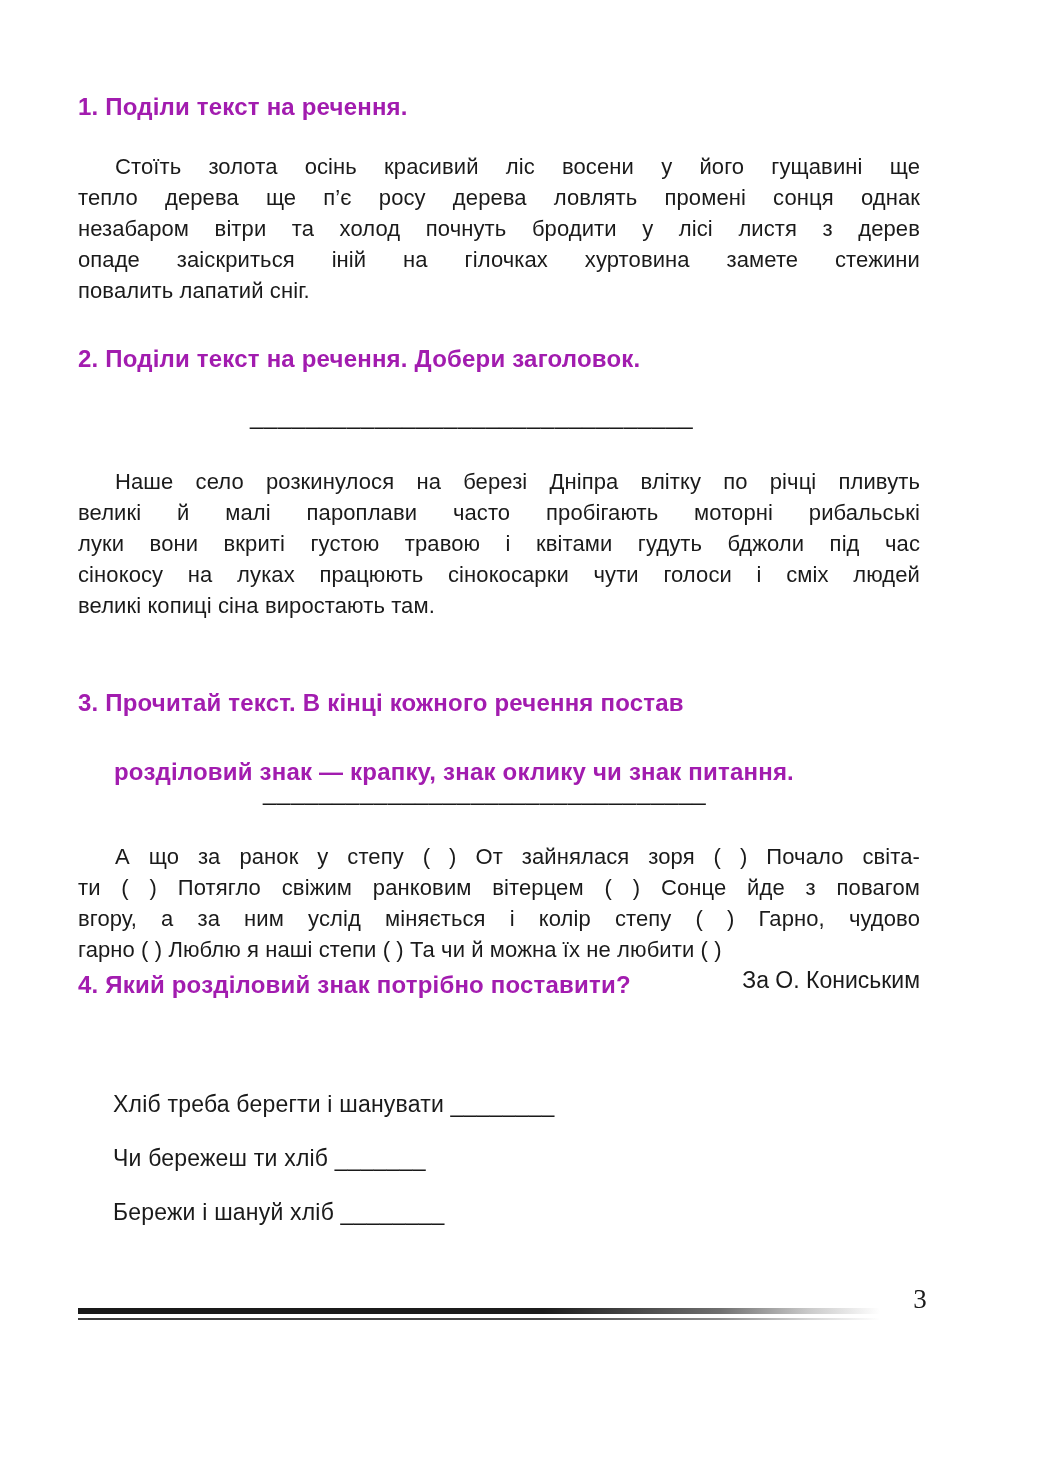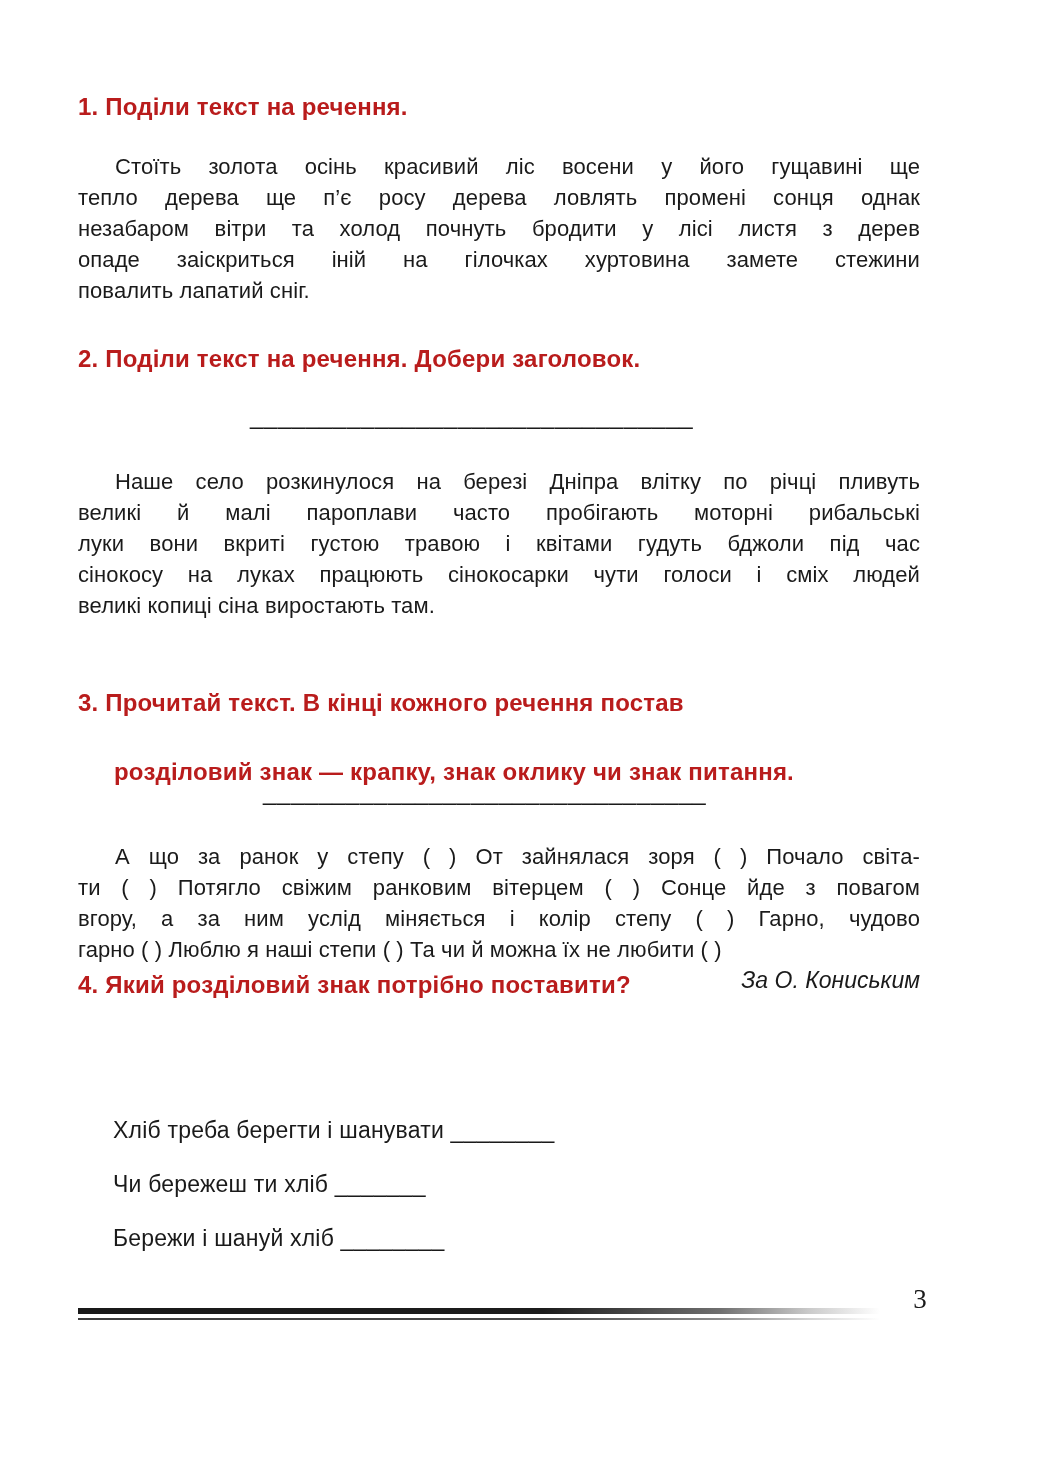--- a/index.html
+++ b/index.html
@@ -14,55 +14,53 @@
     overflow: hidden;
   }
   .block { position: absolute; left: 78px; width: 842px; }
 
   
   .htitle {
     font-weight: bold;
     font-size: 24px;
     line-height: 33px;
     letter-spacing: 0.2px;
-    color: #b91c1c;
+    color: #a21caf;
   }
   .hline-cont { padding-left: 36px; margin-top: 36px; }
 
   
   .pline {
     font-size: 22px;
     line-height: 31px;
     letter-spacing: 0.1px;
   }
   .jline { text-align: justify; text-align-last: justify; }
   .indent { text-indent: 37px; }
   .attr {
     font-size: 23px;
     line-height: 31px;
-    font-style: italic;
     text-align: right;
   }
 
   
   .blankrow {
     font-size: 24px;
     line-height: 32px;
     letter-spacing: 0.5px;
     white-space: nowrap;
     color: #1a1a1a;
   }
 
   
   .itemline {
     font-size: 23px;
     line-height: 31px;
     padding-left: 35px;
     letter-spacing: 0.2px;
-    margin-top: 26px;
   }
 
   
   .rule-thick {
     position: absolute;
     left: 78px; top: 1308px;
     width: 802px; height: 6px;
     background: linear-gradient(to right, #191919 0%, #1c1c1c 58%, #6f6f6f 80%, #c9c9c9 91%, #ffffff 100%);
   }
   .rule-thin {

